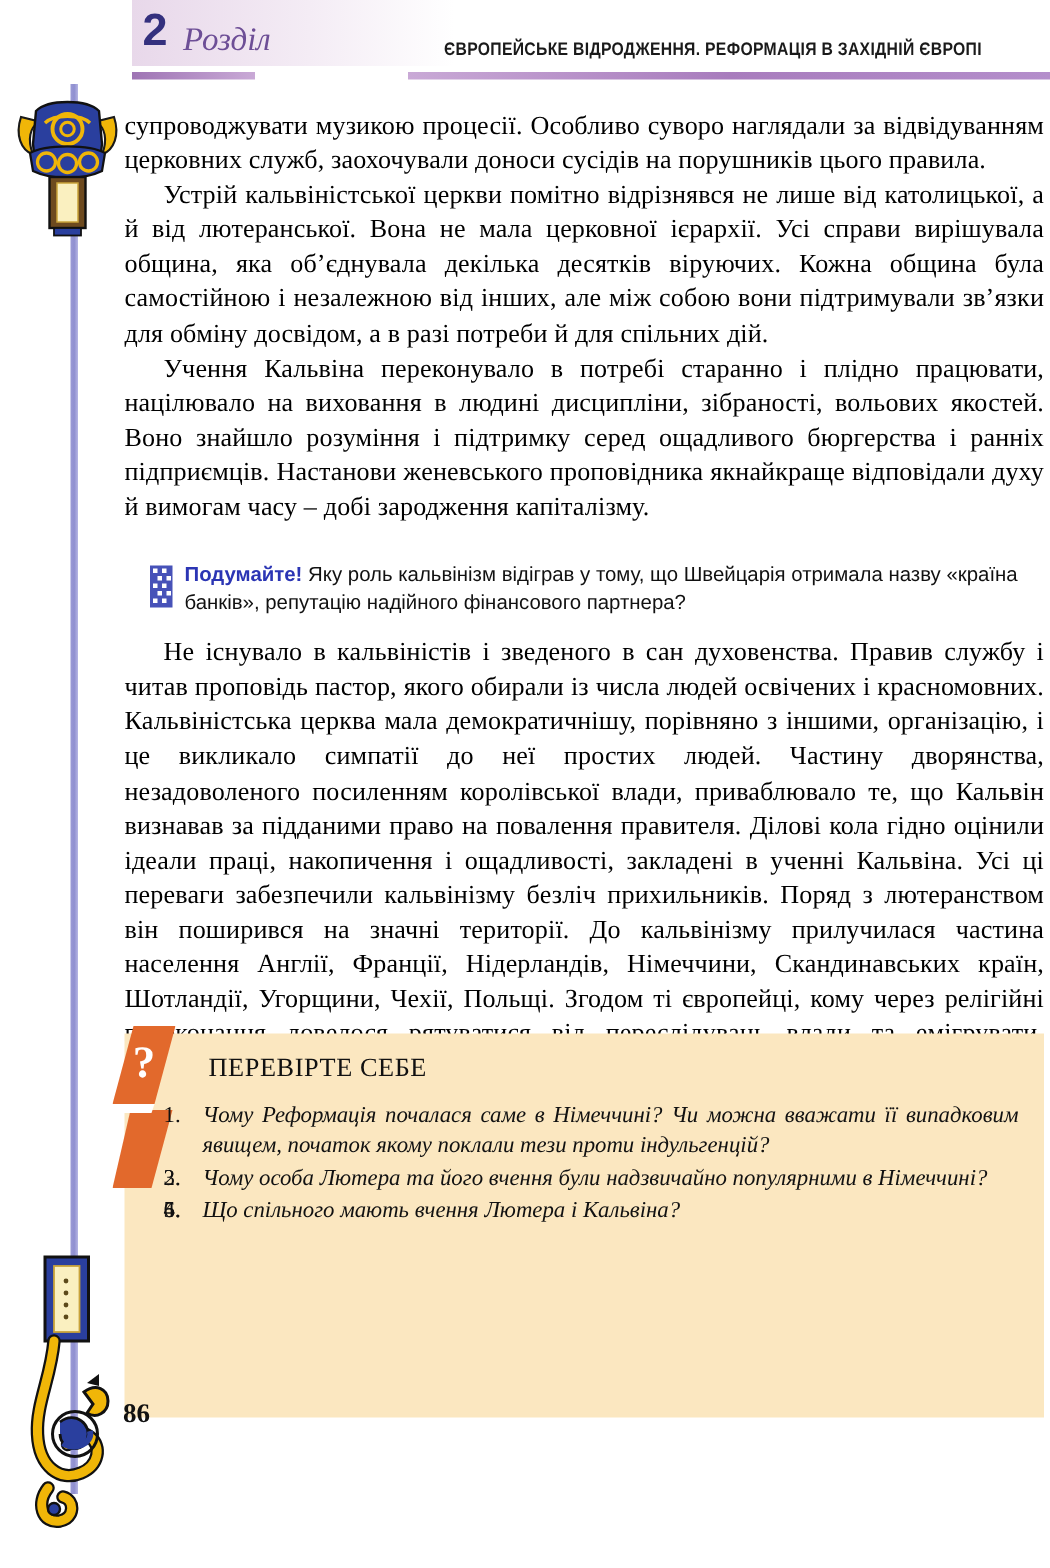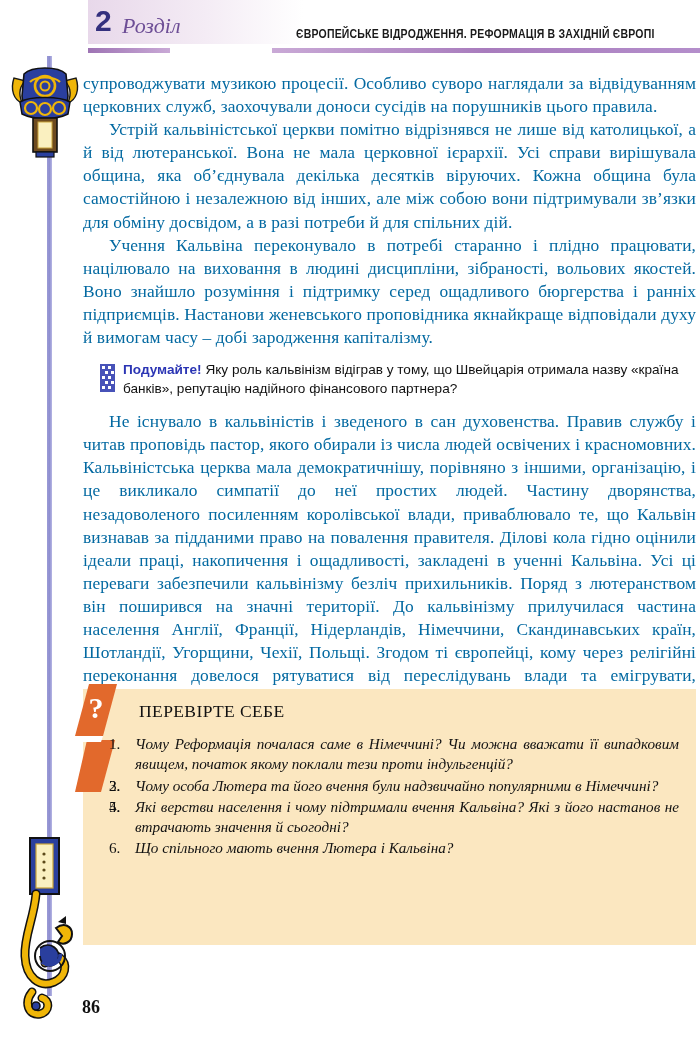--- a/index.html
+++ b/index.html
@@ -109,31 +109,31 @@
     left: 83px;
     top: 72px;
     width: 613px;
   }
   p.body {
     margin: 0 0 0 0;
     font-size: 17.4px;
     line-height: 23.1px;
     text-align: justify;
     text-indent: 26px;
-    color: #0369a1;
+    color: #000000;
     letter-spacing: 0.1px;
     -webkit-hyphens: manual;
     hyphens: manual;
   }
   p.body.cont { text-indent: 0; }
 
   
   .ponder {
     position: relative;
-    margin: 11px 0 10px 0;
+    margin: 24px 0 10px 0;
     padding-left: 40px;
     min-height: 40px;
   }
   .ponder-icon {
     position: absolute;
     left: 16px;
     top: 3px;
     width: 17px;
     height: 30px;
   }
@@ -202,21 +202,21 @@
     top: 0;
     font-style: normal;
     font-family: "Liberation Serif", serif;
     font-size: 15.2px;
   }
 
   
   .page-no {
     position: absolute;
     left: 82px;
-    top: 997px;
+    top: 932px;
     font-family: "Liberation Serif", serif;
     font-size: 18px;
     font-weight: bold;
     color: #111;
   }
 </style>
 </head>
 <body>
 
 <div class="header">
@@ -319,18 +319,18 @@
       <path d="M0 52 L28 52 L26 58 L0 58 Z" fill="#ffffff"></path>
       <text x="21" y="34" font-family="Liberation Serif, serif" font-size="30" font-weight="bold" fill="#ffffff" text-anchor="middle">?</text>
     </svg>
   </div>
   <div class="check-title">ПЕРЕВІРТЕ СЕБЕ</div>
   <ul class="check-list">
     <li><span class="num">1.</span><span>Чому Реформація почалася саме в Німеччині? Чи можна вважати її випадковим явищем, початок якому поклали тези проти індульгенцій?</span></li>
     <li><span class="num">2.</span></li>
     <li><span class="num">3.</span><span>Чому особа Лютера та його вчення були надзвичайно популярними в Німеччині?</span></li>
     <li><span class="num">4.</span></li>
-    <li><span class="num">5.</span><span>Які верстви населення і чому підтримали вчення Кальвіна? Які з його настанов не втрачають значення й сьогодні?</span></li>
+    <li><span class="num">5.</span></li>
     <li><span class="num">6.</span><span>Що спільного мають вчення Лютера і Кальвіна?</span></li>
   </ul>
 </div>
 
 <div class="page-no">86</div>
 
 </body></html>

